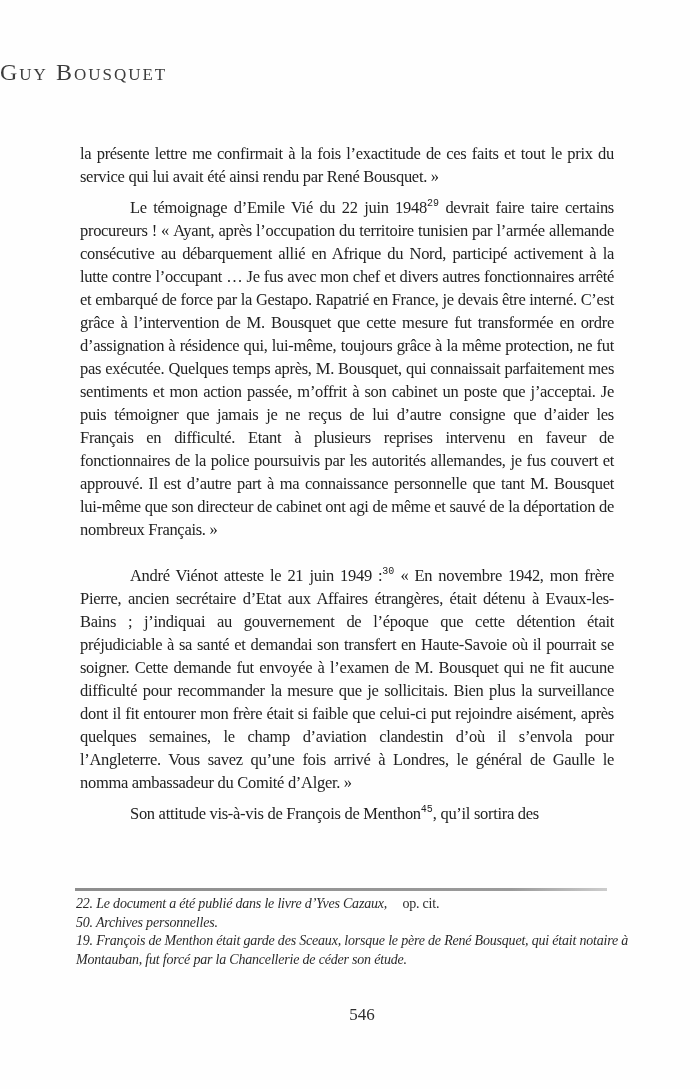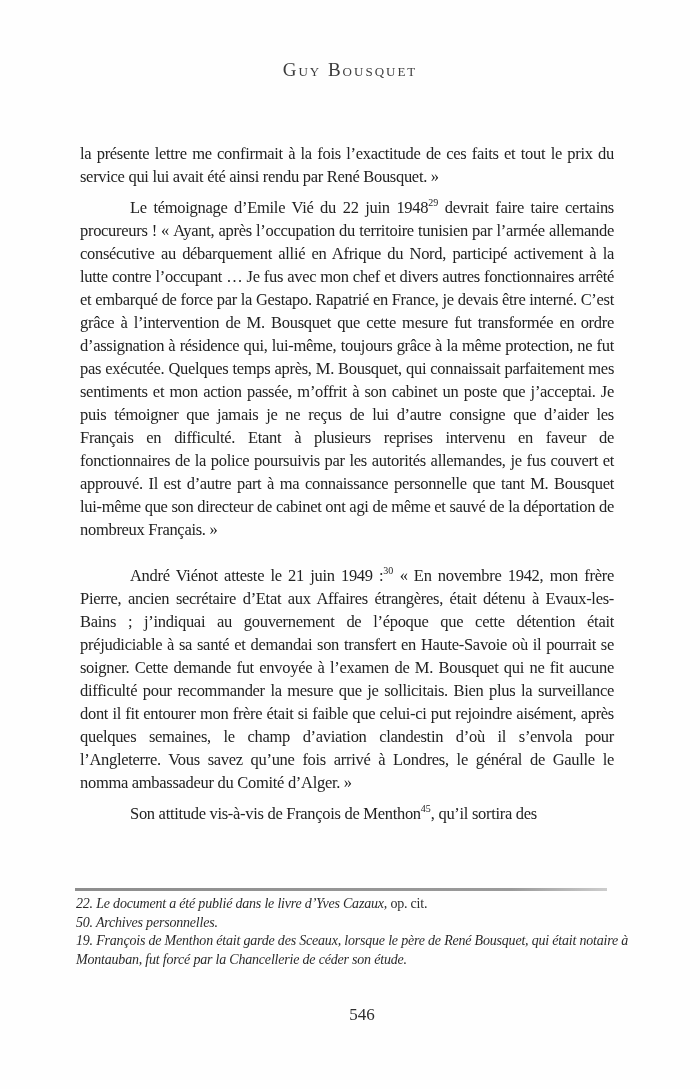--- a/index.html
+++ b/index.html
@@ -14,23 +14,22 @@
     background: #fefefe;
     font-family: "Liberation Serif", "DejaVu Serif", serif;
     color: #1f1f1f;
     overflow: hidden;
   }
   .running-header {
     position: absolute;
     top: 59px;
     left: 0;
     width: 100%;
-    text-align: center;
     font-variant: small-caps;
-    font-size: 19px;
+    font-size: 24px;
     letter-spacing: 2px;
     color: #3c3c3c;
   }
   .body-text {
     position: absolute;
     left: 72px;
     top: 134px;
     width: 550px;
     text-align: justify;
     font-size: 16.5px;
@@ -44,20 +43,21 @@
   }
   .body-text p.indent { text-indent: 50px; }
   .body-text p.space-before { margin-top: 23px; }
   .body-text sup {
     font-size: 10px;
     letter-spacing: 0;
     line-height: 0;
     position: relative;
     top: -1px;
     vertical-align: super;
+    font-family: Liberation Mono, monospace;
   }
   .footnote-separator {
     position: absolute;
     left: 75px;
     top: 888px;
     width: 532px;
     height: 3px;
     background: linear-gradient(to right, #8d8d8d, #9a9a9a 82%, #cdcdcd 100%);
   }
   .footnotes {
@@ -65,21 +65,21 @@
     left: 76px;
     top: 895px;
     width: 556px;
     font-size: 14px;
     line-height: 18.5px;
     letter-spacing: -0.2px;
     font-style: italic;
     color: #2a2a2a;
   }
   .footnotes .footnote { margin: 0; }
-  .footnotes .fn-roman { font-style: normal; }
+  .footnotes .fn-roman { font-style: normal; margin-left: 12px; }
   .page-number {
     position: absolute;
     top: 1005px;
     left: 0;
     width: 100%;
     text-align: center;
     font-size: 17px;
     color: #2e2e2e;
     padding-left: 12px;
   }

